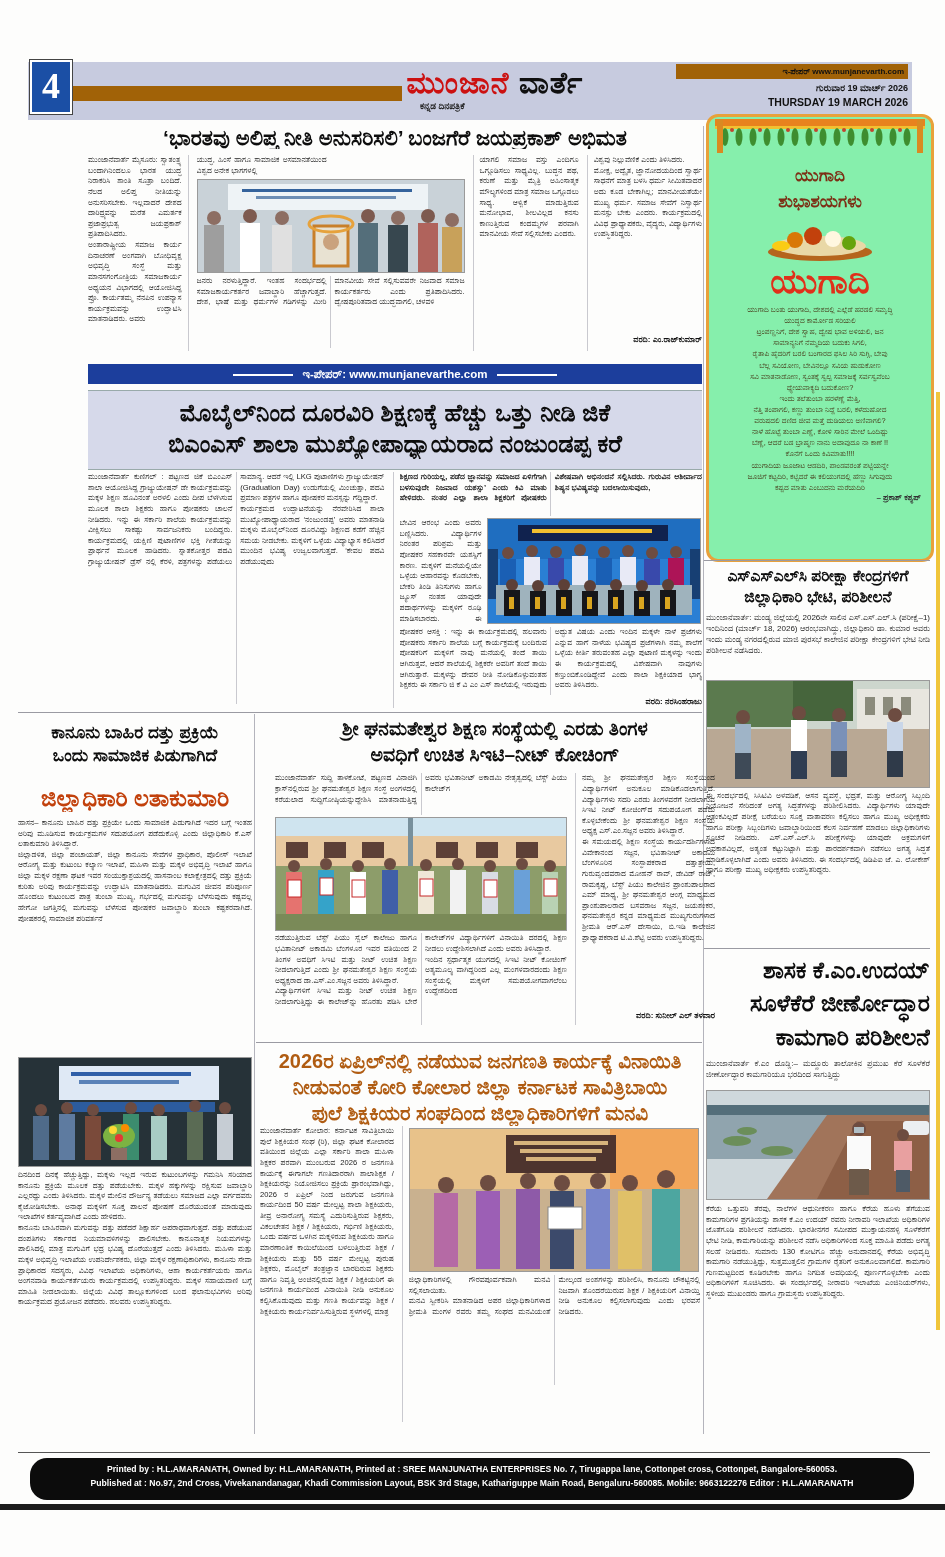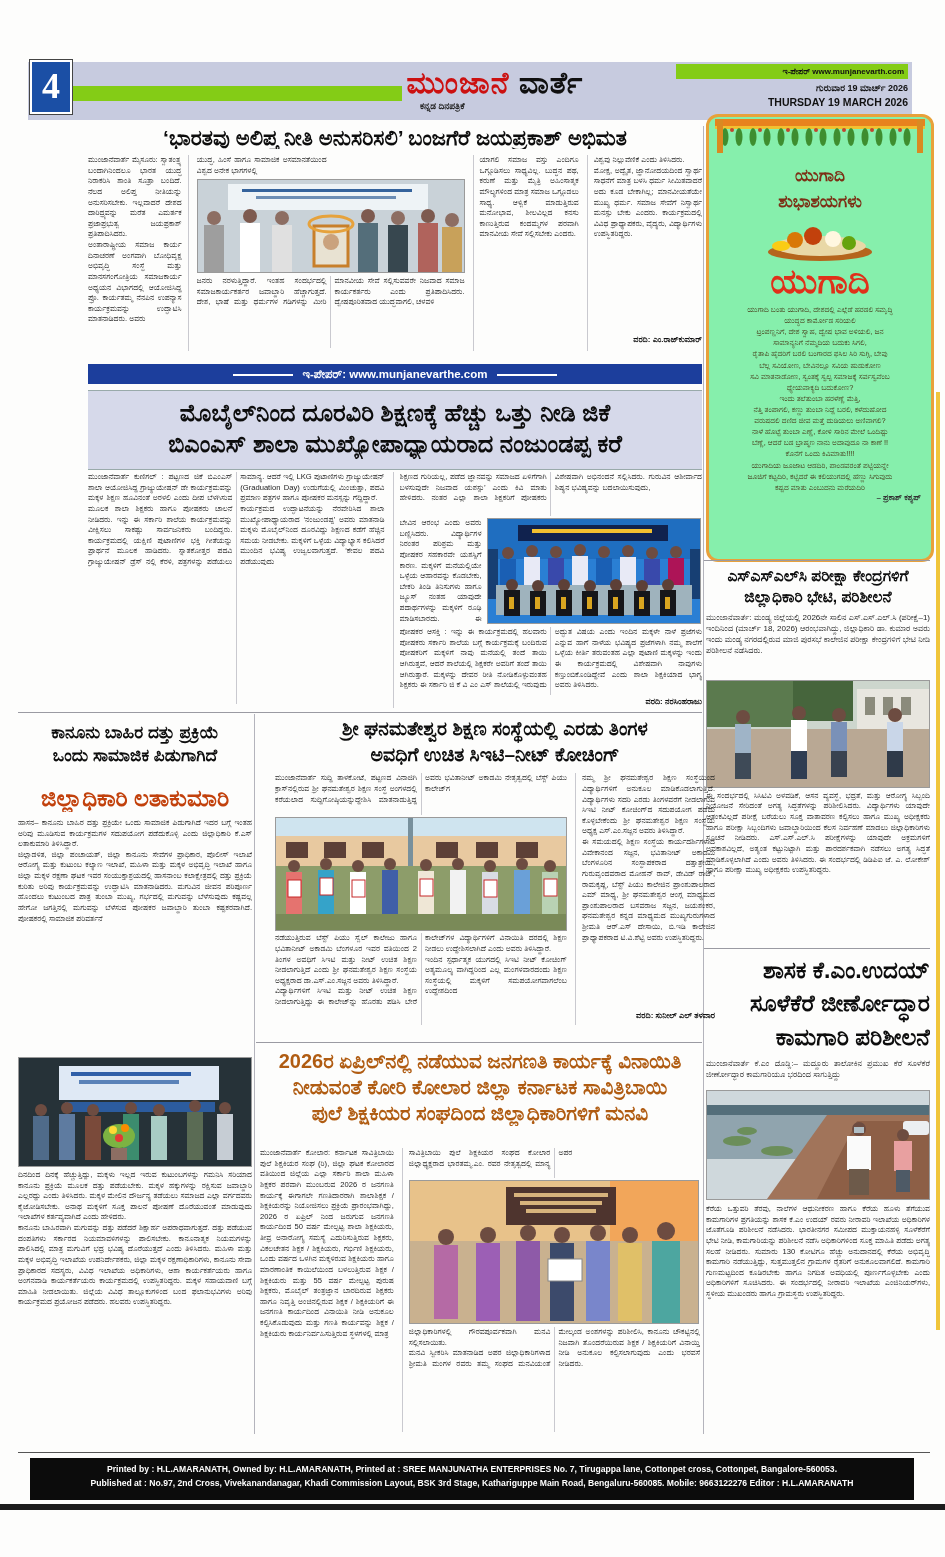--- a/index.html
+++ b/index.html
@@ -17,33 +17,33 @@
   
   .hdrbar{background:#c7cbdf;}
   .numbox{background:#1b4fa5;border:2px solid #fff;outline:1px solid #444;
           color:#fff;font-weight:bold;font-size:36px;text-align:center;line-height:48px;
           font-family:"Liberation Serif",serif;}
   .mast{font-size:30px;font-weight:bold;letter-spacing:1px;text-align:center;line-height:1;}
   .mast .r{color:#cc1111;}
   .mast .b{color:#101010;}
   .mastsub{font-size:9px;font-weight:bold;color:#222;}
   .hdr-right{text-align:right;font-size:8px;color:#111;}
-  .whitebox{background:#84cc16;}
+  .whitebox{background:#a16207;}
   
   .ebar{background:#1c3e9c;color:#fff;font-weight:bold;font-size:11.5px;text-align:center;line-height:20px;}
   .ebar:before,.ebar:after{content:"";display:inline-block;width:60px;height:2px;background:#fff;vertical-align:middle;margin:0 10px;}
   
   .band{background:#d6d9ea;border-top:1px solid #9aa;border-bottom:1px solid #9aa;}
   
   .ugadi{background:#86efac;border:3px solid #e8a13a;border-radius:12px;overflow:hidden;}
   .ugadi-greet{color:#7c2f15;font-size:17px;font-weight:bold;text-align:center;white-space:pre-line;line-height:1.5;}
   .ugadi-big{color:#e0301a;font-size:34px;font-weight:bold;text-align:center;line-height:1;}
   .ugadi-poem{font-size:7.4px;line-height:1.5;text-align:center;color:#433312;white-space:pre-line;}
   .ugadi-sign{font-size:8px;font-weight:bold;text-align:right;color:#333;padding-right:10px;}
-  .footer{background:#0c0c0c;color:#fff;font-size:8.6px;font-weight:bold;text-align:center;line-height:1.65;}
+  .footer{background:#0c0c0c;color:#fff;font-size:8.6px;font-weight:bold;text-align:center;line-height:1.65;border-radius:17px;}
   .yellowstrip{background:#f0c53a;}
 </style>
 </head>
 <body>
 
 <div class="page">
 
   <div class="abs hdrbar" style="left:28px;top:62px;width:884px;height:58px;"></div>
   <div class="abs whitebox" style="left:72px;top:86px;width:330px;height:15px;"></div>
   <div class="abs numbox" style="left:30px;top:60px;width:38px;height:50px;">4</div>
@@ -174,21 +174,21 @@
 
   <div class="abs band" style="left:88px;top:390px;width:614px;height:78px;">
     <div class="hl" style="font-size:24px;line-height:1.3;padding-top:6px;">ಮೊಬೈಲ್‌ನಿಂದ ದೂರವಿರಿ ಶಿಕ್ಷಣಕ್ಕೆ ಹೆಚ್ಚು ಒತ್ತು ನೀಡಿ ಜಿಕೆ
 ಬಿಎಂಎಸ್ ಶಾಲಾ ಮುಖ್ಯೋಪಾಧ್ಯಾಯರಾದ ನಂಜುಂಡಪ್ಪ ಕರೆ</div>
   </div>
   <div class="abs" style="left:88px;top:472px;width:614px;height:236px;overflow:hidden;">
     <div style="display:flex;gap:8px;height:100%;">
       <div class="bt cols2" style="width:300px;height:232px;">ಮುಂಜಾನೆವಾರ್ತೆ ಕುಣಿಗಲ್ : ಪಟ್ಟಣದ ಜಿಕೆ ಬಿಎಂಎಸ್ ಶಾಲಾ ಆಯೋಜಿಸಿದ್ದ ಗ್ರಾಜ್ಯುಯೇಷನ್ ಡೇ ಕಾರ್ಯಕ್ರಮವನ್ನು ಮಕ್ಕಳ ಶಿಕ್ಷಣ ಹೂವಿನಂತೆ ಅರಳಲಿ ಎಂದು ದೀಪ ಬೆಳಗಿಸುವ ಮೂಲಕ ಶಾಲಾ ಶಿಕ್ಷಕರು ಹಾಗೂ ಪೋಷಕರು ಚಾಲನೆ ನೀಡಿದರು. ಇನ್ನು ಈ ಸರ್ಕಾರಿ ಶಾಲೆಯ ಕಾರ್ಯಕ್ರಮವನ್ನು ವೀಕ್ಷಿಸಲು ಸಾಕಷ್ಟು ಸಾರ್ವಜನಿಕರು ಬಂದಿದ್ದರು. ಕಾರ್ಯಕ್ರಮದಲ್ಲಿ ಯಕ್ಷಿಣಿ ಪುಟಾಣಿಗಳ ಭಕ್ತಿ ಗೀತೆಯನ್ನು ಪ್ರಾರ್ಥನೆ ಮೂಲಕ ಹಾಡಿದರು. ಸ್ನಾತಕೋತ್ತರ ಪದವಿ ಗ್ರಾಜ್ಯುಯೇಷನ್ ಡ್ರೆಸ್ ನಲ್ಲಿ ಕೆರಳಿ, ಪತ್ರಗಳನ್ನು ಪಡೆಯಲು ಸಾಮಾನ್ಯ. ಆದರೆ ಇಲ್ಲಿ LKG ಪುಟಾಣಿಗಳು ಗ್ರಾಜ್ಯುಯೇಷನ್ (Graduation Day) ಉಡುಗೆಯಲ್ಲಿ ಮಿಂಚುತ್ತಾ, ಪದವಿ ಪ್ರಮಾಣ ಪತ್ರಗಳ ಹಾಗೂ ಪೋಷಕರ ಮನಸ್ಸನ್ನು ಗೆದ್ದಿದ್ದಾರೆ.
 ಕಾರ್ಯಕ್ರಮದ ಉದ್ಘಾಟನೆಯನ್ನು ನೆರವೇರಿಸಿದ ಶಾಲಾ ಮುಖ್ಯೋಪಾಧ್ಯಾಯರಾದ ‘ನಂಜುಂಡಪ್ಪ’ ಅವರು ಮಾತನಾಡಿ ಮಕ್ಕಳು ಮೊಬೈಲ್‌ನಿಂದ ದೂರವಿದ್ದು ಶಿಕ್ಷಣದ ಕಡೆಗೆ ಹೆಚ್ಚಿನ ಸಮಯ ನೀಡಬೇಕು. ಮಕ್ಕಳಿಗೆ ಒಳ್ಳೆಯ ವಿದ್ಯಾಭ್ಯಾಸ ಕಲಿಸಿದರೆ ಮುಂದಿನ ಭವಿಷ್ಯ ಉಜ್ವಲವಾಗುತ್ತದೆ. ‘ಕೇವಲ ಪದವಿ ಪಡೆಯುವುದು</div>
       <div style="width:306px;border-left:1px solid #c9c9cf;padding-left:6px;">
-        <div class="bt cols2" style="height:44px;">ಶಿಕ್ಷಣದ ಗುರಿಯಲ್ಲ, ಪಡೆದ ಜ್ಞಾನವನ್ನು ಸಮಾಜದ ಏಳಿಗೆಗಾಗಿ ಬಳಸುವುದೇ ನಿಜವಾದ ಯಶಸ್ಸು’ ಎಂದು ಕಿವಿ ಮಾತು ಹೇಳಿದರು. ನಂತರ ಎಲ್ಲಾ ಶಾಲಾ ಶಿಕ್ಷಕರಿಗೆ ಪೋಷಕರು ವಿಶೇಷವಾಗಿ ಅಭಿನಂದನೆ ಸಲ್ಲಿಸಿದರು. ಗುರುವಿನ ಆಶೀರ್ವಾದ ಶಿಷ್ಯನ ಭವಿಷ್ಯವನ್ನು ಬದಲಾಯಿಸುವುದು,</div>
+        <div class="bt cols2" style="height:44px;font-weight:bold;">ಶಿಕ್ಷಣದ ಗುರಿಯಲ್ಲ, ಪಡೆದ ಜ್ಞಾನವನ್ನು ಸಮಾಜದ ಏಳಿಗೆಗಾಗಿ ಬಳಸುವುದೇ ನಿಜವಾದ ಯಶಸ್ಸು’ ಎಂದು ಕಿವಿ ಮಾತು ಹೇಳಿದರು. ನಂತರ ಎಲ್ಲಾ ಶಾಲಾ ಶಿಕ್ಷಕರಿಗೆ ಪೋಷಕರು ವಿಶೇಷವಾಗಿ ಅಭಿನಂದನೆ ಸಲ್ಲಿಸಿದರು. ಗುರುವಿನ ಆಶೀರ್ವಾದ ಶಿಷ್ಯನ ಭವಿಷ್ಯವನ್ನು ಬದಲಾಯಿಸುವುದು,</div>
         <div style="display:flex;gap:5px;margin-top:2px;">
           <div class="bt" style="width:82px;height:104px;">ಬೇವಿನ ಆರಂಭ ಎಂದು ಅವರು ಬಣ್ಣಿಸಿದರು. ವಿದ್ಯಾರ್ಥಿಗಳ ನಿರಂತರ ಪರಿಶ್ರಮ ಮತ್ತು ಪೋಷಕರ ಸಹಕಾರವೇ ಯಶಸ್ಸಿಗೆ ಕಾರಣ. ಮಕ್ಕಳಿಗೆ ಮನೆಯಲ್ಲಿಯೇ ಒಳ್ಳೆಯ ಆಹಾರವನ್ನು ಕೊಡಬೇಕು, ಬೇಕರಿ ತಿಂಡಿ ತಿನಿಸುಗಳು ಹಾಗೂ ಜ್ಯೂಸ್ ನಂತಹ ಯಾವುದೇ ಪದಾರ್ಥಗಳನ್ನು ಮಕ್ಕಳಿಗೆ ರೂಢಿ ಮಾಡಿಸಬಾರದು. ಈ ಕಾರ್ಯಕ್ರಮಕ್ಕೆ ಎಲ್ಲ ಪೋಷಕರು ಬಂದಿರುವುದು ನನಗೆ ಹೆಮ್ಮೆ ಎನಿಸುತ್ತದೆ ಎಂದು ಎಲ್ಲಾ ಪೋಷಕರಿಗೆ ಅಭಿನಂದಿಸಿದರು.</div>
           <div class="photo" style="width:212px;height:104px;">
             <svg viewBox="0 0 212 104" preserveAspectRatio="none">
               <rect width="212" height="104" fill="#2a7fd4"></rect>
               <rect x="0" y="0" width="212" height="40" fill="#1f6ec0"></rect>
               <rect x="30" y="6" width="150" height="16" fill="#10224e"></rect>
               <rect x="44" y="10" width="120" height="4" fill="#f2c030"></rect>
               <g fill="#173f73">
                 <rect x="0" y="30" width="10" height="50"></rect>
@@ -390,24 +390,23 @@
         <div class="by">ವರದಿ: ಸುನೀಲ್ ಎಲ್ ತಳವಾರ</div>
       </div>
     </div>
   </div>
 
   <div class="hrule abs" style="left:256px;top:1042px;width:446px;"></div>
   <div class="abs" style="left:260px;top:1048px;width:440px;height:384px;overflow:hidden;">
     <div class="hl" style="font-size:20px;line-height:1.3;color:#b05c12;">2026ರ ಏಪ್ರಿಲ್‌ನಲ್ಲಿ ನಡೆಯುವ ಜನಗಣತಿ ಕಾರ್ಯಕ್ಕೆ ವಿನಾಯಿತಿ
 ನೀಡುವಂತೆ ಕೋರಿ ಕೋಲಾರ ಜಿಲ್ಲಾ ಕರ್ನಾಟಕ ಸಾವಿತ್ರಿಬಾಯಿ
 ಪುಲೆ ಶಿಕ್ಷಕಿಯರ ಸಂಘದಿಂದ ಜಿಲ್ಲಾಧಿಕಾರಿಗಳಿಗೆ ಮನವಿ</div>
-    <div style="display:flex;gap:8px;margin-top:22px;height:296px;">
+    <div style="display:flex;gap:8px;margin-top:0;height:296px;">
       <div class="bt" style="width:136px;">ಮುಂಜಾನೆವಾರ್ತೆ ಕೋಲಾರ: ಕರ್ನಾಟಕ ಸಾವಿತ್ರಿಬಾಯಿ ಪುಲೆ ಶಿಕ್ಷಕಿಯರ ಸಂಘ (ರಿ), ಜಿಲ್ಲಾ ಘಟಕ ಕೋಲಾರದ ವತಿಯಿಂದ ಜಿಲ್ಲೆಯ ಎಲ್ಲಾ ಸರ್ಕಾರಿ ಶಾಲಾ ಮಹಿಳಾ ಶಿಕ್ಷಕರ ಪರವಾಗಿ ಮುಂಬರುವ 2026 ರ ಜನಗಣತಿ ಕಾರ್ಯಕ್ಕೆ ಈಗಾಗಲೇ ಗಣತಿದಾರರಾಗಿ ಶಾಲಾಶಿಕ್ಷಕ / ಶಿಕ್ಷಕಿಯರನ್ನು ನಿಯೋಜಿಸಲು ಪ್ರಕ್ರಿಯೆ ಪ್ರಾರಂಭವಾಗಿದ್ದು, 2026 ರ ಏಪ್ರಿಲ್ ನಿಂದ ಜರುಗುವ ಜನಗಣತಿ ಕಾರ್ಯದಿಂದ 50 ವರ್ಷ ಮೇಲ್ಪಟ್ಟ ಶಾಲಾ ಶಿಕ್ಷಕಿಯರು, ತೀವ್ರ ಅನಾರೋಗ್ಯ ಸಮಸ್ಯೆ ಎದುರಿಸುತ್ತಿರುವ ಶಿಕ್ಷಕರು, ವಿಕಲಚೇತನ ಶಿಕ್ಷಕ / ಶಿಕ್ಷಕಿಯರು, ಗರ್ಭಿಣಿ ಶಿಕ್ಷಕಿಯರು, ಒಂದು ವರ್ಷದ ಒಳಗಿನ ಮಕ್ಕಳಿರುವ ಶಿಕ್ಷಕಿಯರು ಹಾಗೂ ಮಾರಣಾಂತಿಕ ಕಾಯಿಲೆಯಿಂದ ಬಳಲುತ್ತಿರುವ ಶಿಕ್ಷಕ / ಶಿಕ್ಷಕಿಯರು ಮತ್ತು 55 ವರ್ಷ ಮೇಲ್ಪಟ್ಟ ಪುರುಷ ಶಿಕ್ಷಕರು, ಮೊಬೈಲ್ ತಂತ್ರಜ್ಞಾನ ಬಾರದಿರುವ ಶಿಕ್ಷಕರು ಹಾಗೂ ನಿವೃತ್ತಿ ಅಂಚಿನಲ್ಲಿರುವ ಶಿಕ್ಷಕ / ಶಿಕ್ಷಕಿಯರಿಗೆ ಈ ಜನಗಣತಿ ಕಾರ್ಯದಿಂದ ವಿನಾಯಿತಿ ನೀಡಿ ಅನುಕೂಲ ಕಲ್ಪಿಸಿಕೊಡುವುದು ಮತ್ತು ಗಣತಿ ಕಾರ್ಯವನ್ನು ಶಿಕ್ಷಕ / ಶಿಕ್ಷಕಿಯರು ಕಾರ್ಯನಿರ್ವಹಿಸುತ್ತಿರುವ ಸ್ಥಳಗಳಲ್ಲಿ ಮಾತ್ರ</div>
       <div style="width:296px;border-left:1px solid #c9c9cf;padding-left:6px;">
-        <div class="bt cols2" style="height:30px;">ಸಾವಿತ್ರಿಬಾಯಿ ಪುಲೆ ಶಿಕ್ಷಕಿಯರ ಸಂಘದ ಕೋಲಾರ ಜಿಲ್ಲಾಧ್ಯಕ್ಷರಾದ ಭಾರತಮ್ಮ.ಎಂ. ರವರ ನೇತೃತ್ವದಲ್ಲಿ ಮಾನ್ಯ ಅಪರ</div>
         <div class="photo" style="width:288px;height:142px;margin-top:2px;">
           <svg viewBox="0 0 288 142" preserveAspectRatio="none">
             <rect width="288" height="142" fill="#e8c28a"></rect>
             <rect x="200" y="0" width="88" height="70" fill="#f2a65a"></rect>
             <rect x="96" y="6" width="110" height="38" fill="#4e342e"></rect>
             <rect x="104" y="12" width="94" height="4" fill="#d7b37c"></rect>
             <rect x="110" y="20" width="82" height="4" fill="#d7b37c"></rect>
             <rect x="116" y="28" width="70" height="4" fill="#d7b37c"></rect>
             <rect x="0" y="60" width="288" height="82" fill="#c9b18f"></rect>
             <g>

